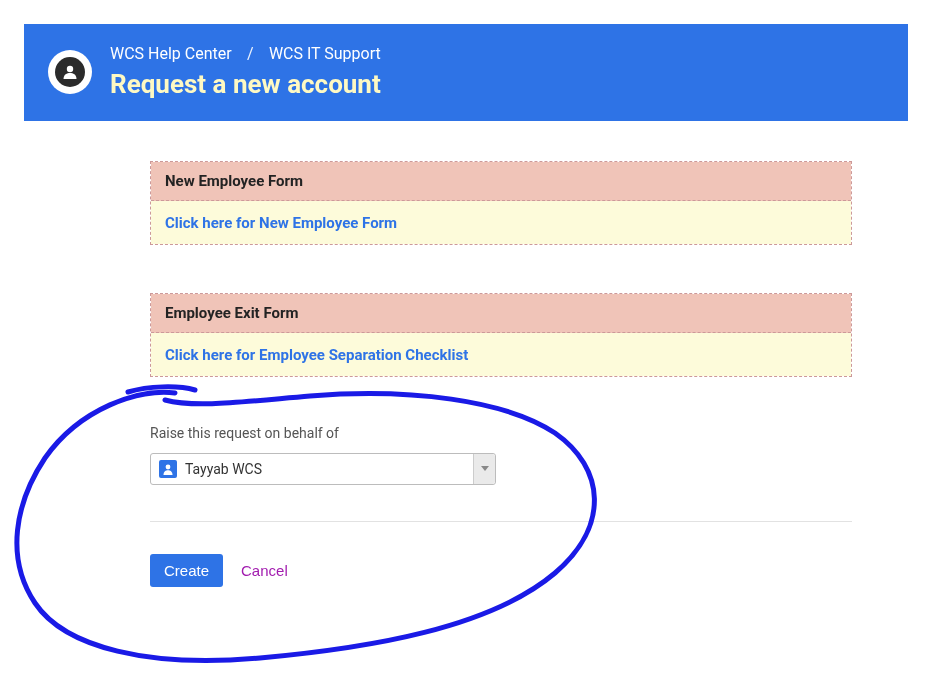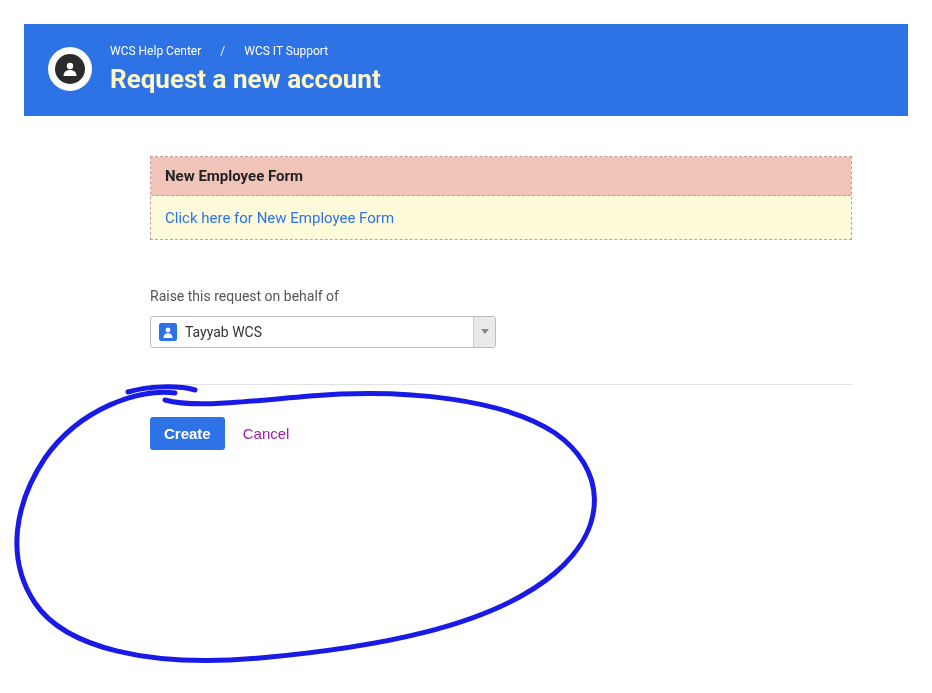--- a/index.html
+++ b/index.html
@@ -48,25 +48,26 @@
       justify-content: center;
     }
 
     .header-text {
       display: flex;
       flex-direction: column;
       gap: 6px;
     }
 
     .breadcrumb {
-      font-size: 12px;
-      color: #ffffff;
-      display: flex;
-      align-items: center;
-      gap: 19px;
+      font-size: 16px;
+      color: #ffffff;
+      display: flex;
+      align-items: center;
+      gap: 4px;
+      justify-content: space-between;
     }
 
     .breadcrumb a {
       color: #ffffff;
       text-decoration: none;
     }
 
     .breadcrumb-sep {
       opacity: 0.9;
     }
@@ -98,20 +99,21 @@
 
     .panel-body {
       background: #fdfbda;
       padding: 12px 14px;
     }
 
     .panel-body a {
       color: #2e73e6;
       text-decoration: none;
       font-size: 15px;
+      font-weight: bold;
     }
 
     .form-label {
       font-size: 14px;
       color: #555;
       margin-bottom: 12px;
       display: block;
     }
 
     .select-wrap {
@@ -171,21 +173,21 @@
       align-items: center;
       gap: 18px;
     }
 
     .btn-primary {
       background: #2e73e6;
       color: #ffffff;
       border: none;
       padding: 8px 14px;
       font-size: 15px;
-      font-weight: 700;
+      font-weight: 400;
       border-radius: 3px;
       cursor: pointer;
     }
 
     .btn-link {
       background: none;
       border: none;
       color: #a21caf;
       font-size: 15px;
       cursor: pointer;
@@ -223,20 +225,26 @@
 
 <div class="content">
 
   <div class="panel">
     <div class="panel-header">New Employee Form</div>
     <div class="panel-body">
       <a href="#">Click here for New Employee Form</a>
     </div>
   </div>
 
+  <div class="panel">
+    <div class="panel-header">Employee Exit Form</div>
+    <div class="panel-body">
+      <a href="#">Click here for Employee Separation Checklist</a>
+    </div>
+  </div>
 
   <label class="form-label">Raise this request on behalf of</label>
   <div class="select-wrap">
     <div class="select-icon">
       <svg width="12" height="12" viewBox="0 0 12 12">
         <circle cx="6" cy="4" r="2.4" fill="#ffffff"></circle>
         <path d="M1.5 12 C1.5 8.5 3.8 7.2 6 7.2 C8.2 7.2 10.5 8.5 10.5 12 Z" fill="#ffffff"></path>
       </svg>
     </div>
     <span class="select-value">Tayyab WCS</span>

